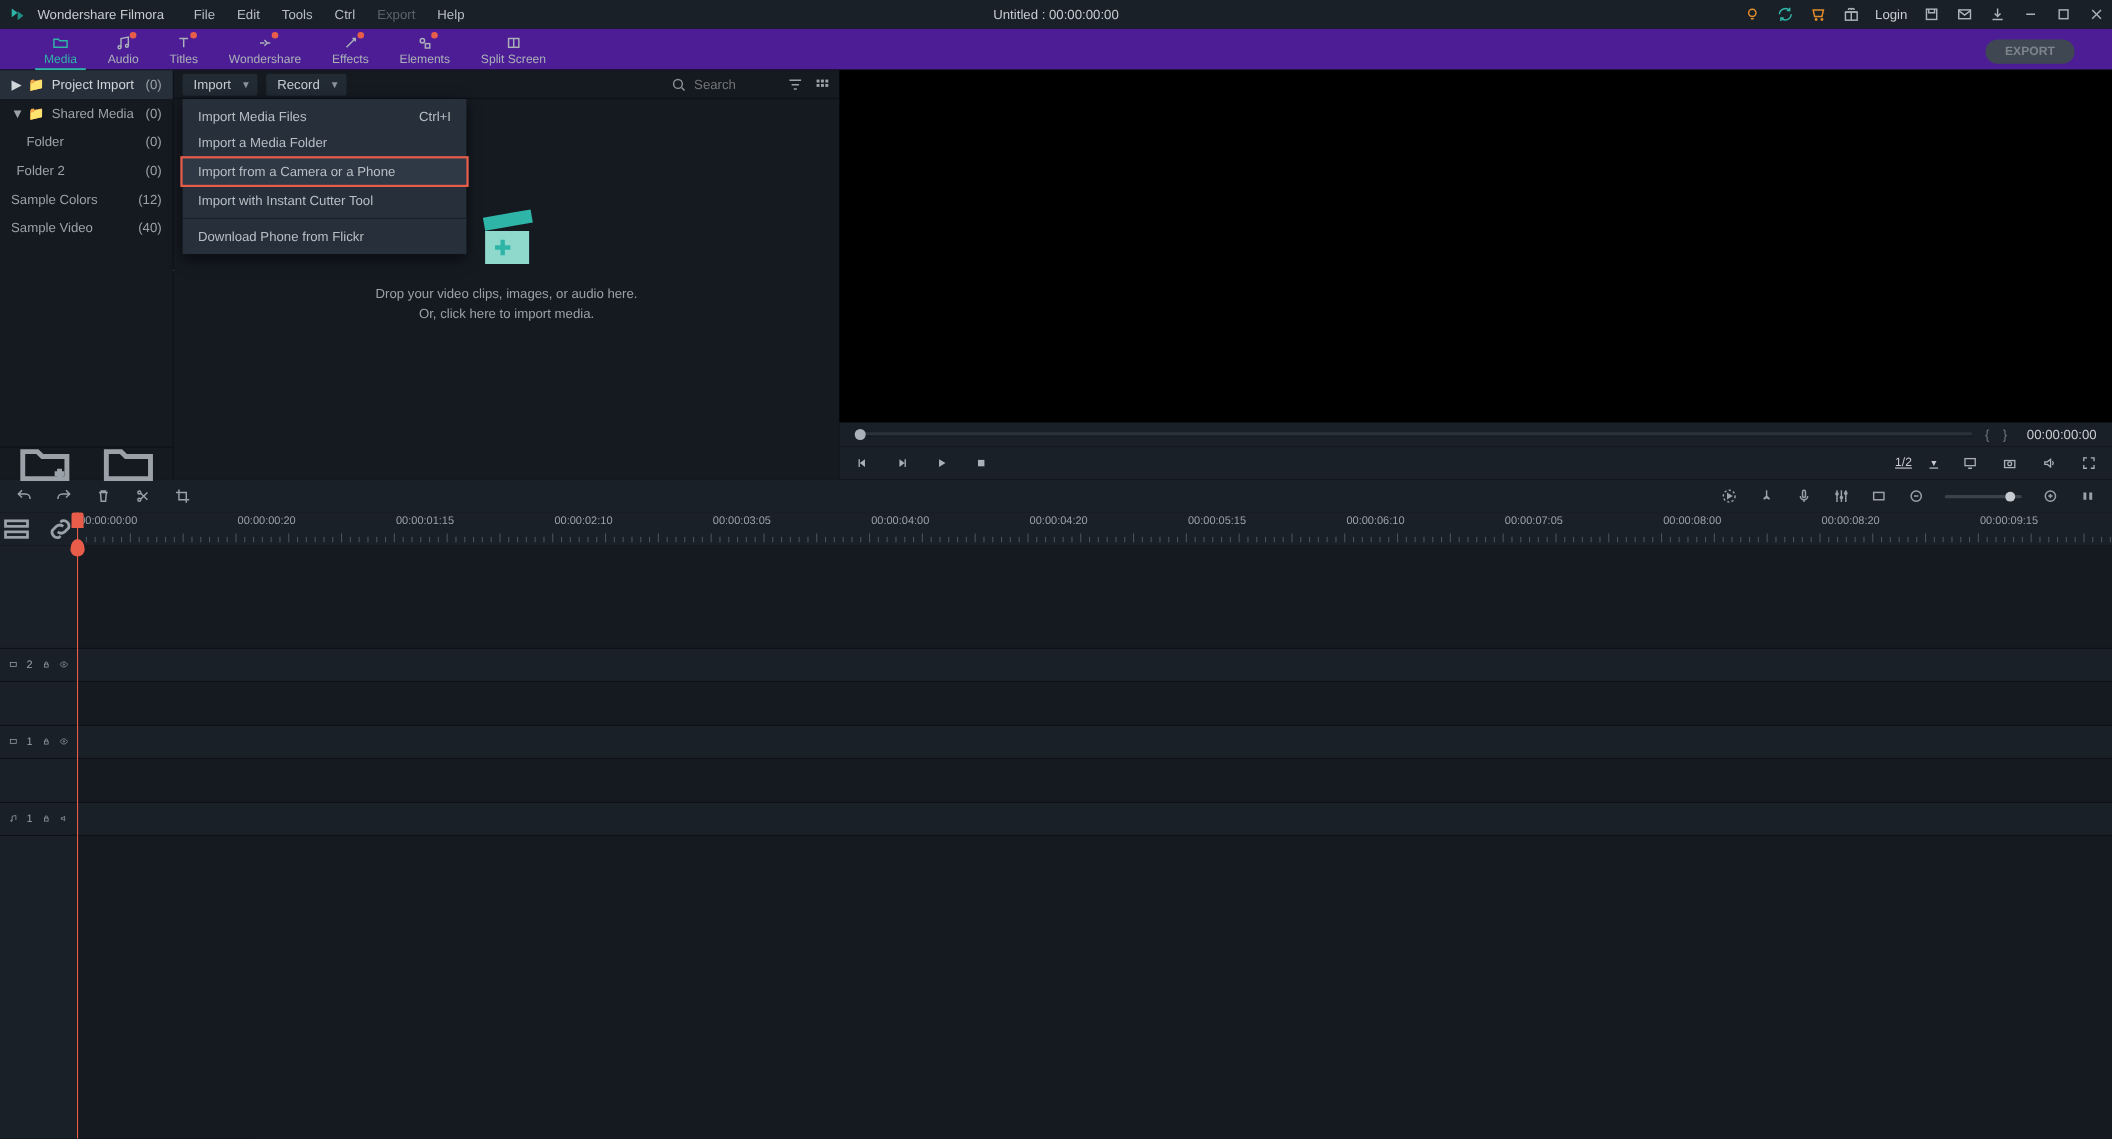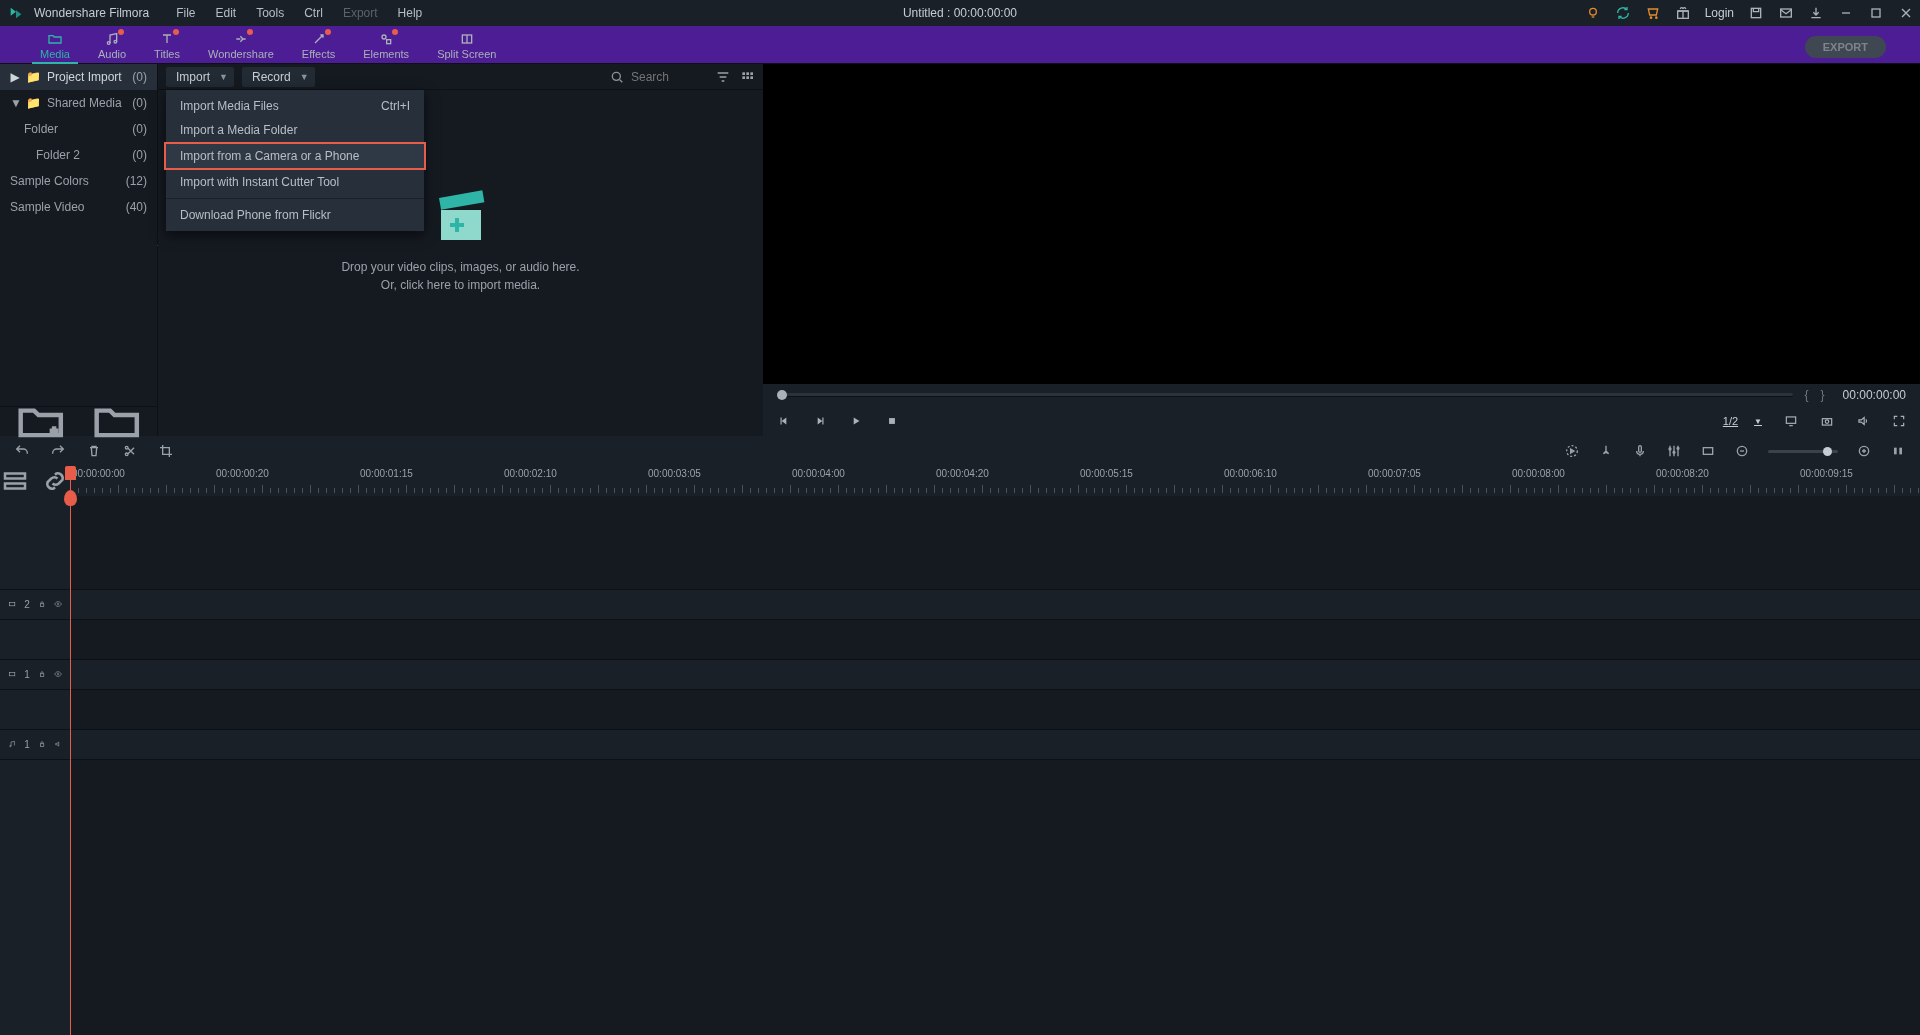--- a/index.html
+++ b/index.html
@@ -266,21 +266,21 @@
           <span>Shared Media</span>
         </span>
       <span class="count">(0)</span>
     </div>
     <div class="sb-item" style="padding-left:24px">
       <span class="left">
           <span>Folder</span>
         </span>
       <span class="count">(0)</span>
     </div>
-    <div class="sb-item" style="padding-left:36px">
+    <div class="sb-item" style="padding-left:15px">
       <span class="left">
           <span>Folder 2</span>
         </span>
       <span class="count">(0)</span>
     </div>
     <div class="sb-item">
       <span class="left">
           <span>Sample Colors</span>
         </span>
       <span class="count">(12)</span>

